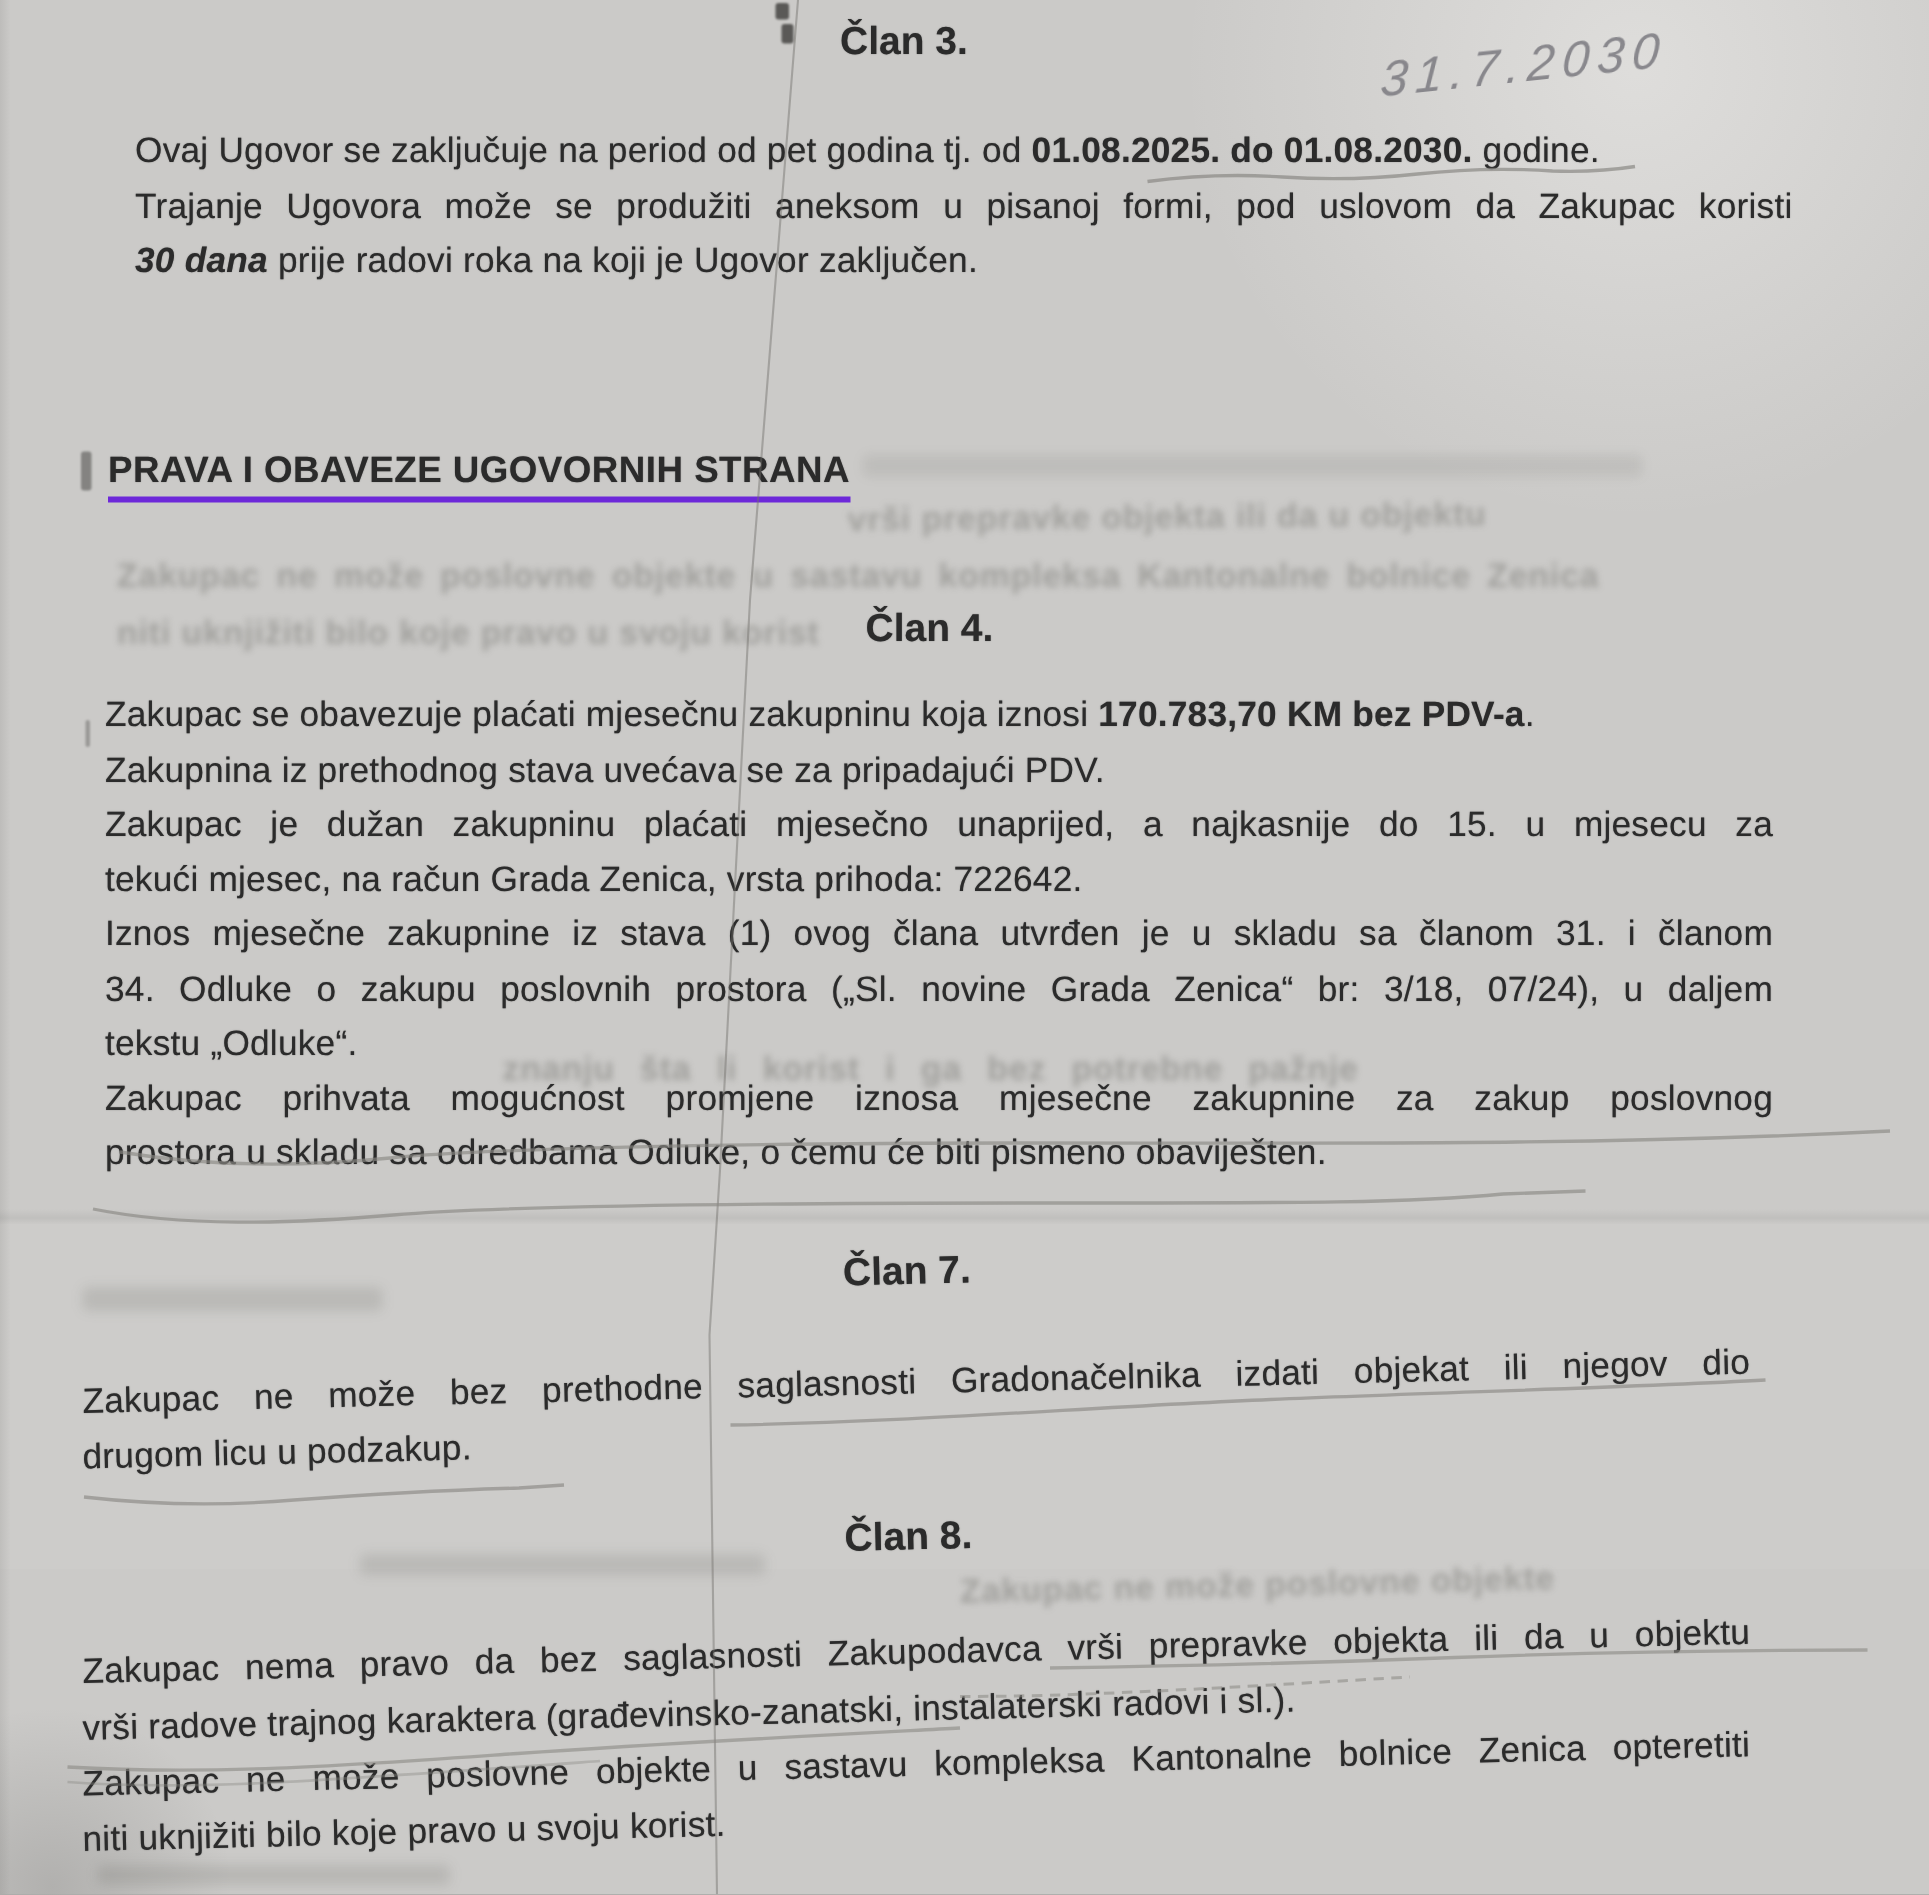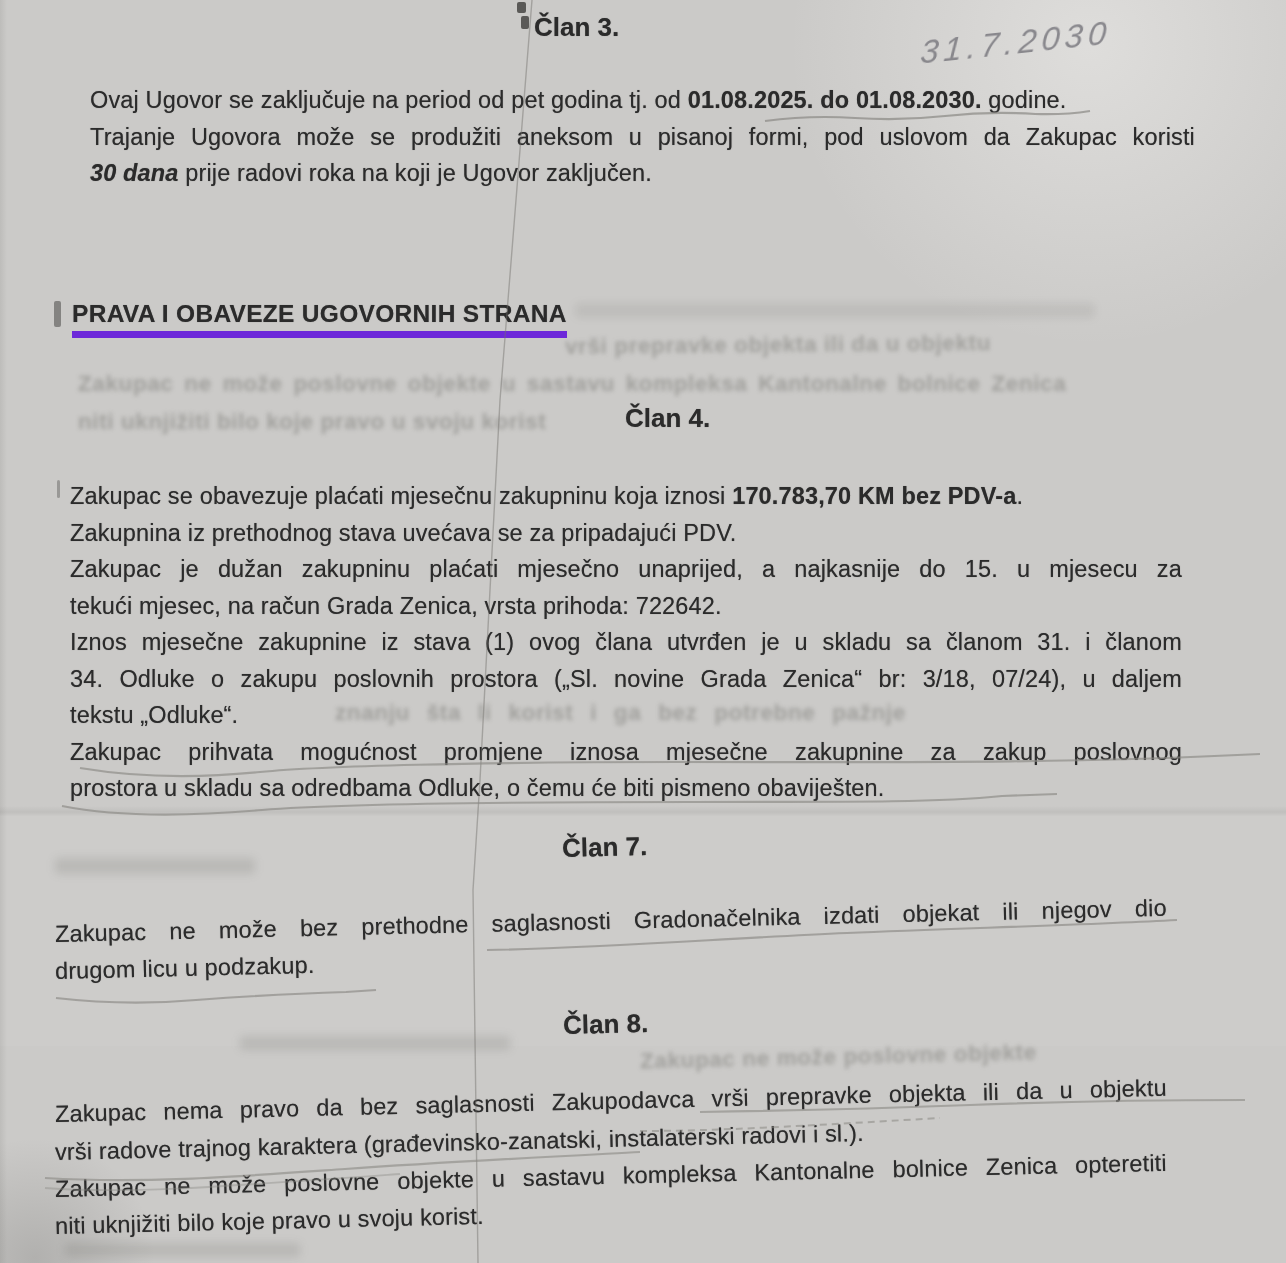--- a/index.html
+++ b/index.html
@@ -16,21 +16,21 @@
   .lowerlight{position:absolute;left:0;top:816px;width:1286px;height:230px;background:rgba(255,255,255,.05);}
   .blk{position:absolute;}
   .line{font-size:23.5px;line-height:36.5px;letter-spacing:.15px;white-space:nowrap;
         text-shadow:0 0 .8px rgba(32,32,32,.5);}
   .just{white-space:normal;text-align:justify;text-align-last:justify;}
   .b{font-weight:bold;}
   .bi{font-weight:bold;font-style:italic;}
   .h1{position:absolute;font-size:26px;font-weight:bold;white-space:nowrap;
       text-shadow:0 0 .8px rgba(32,32,32,.5);}
   .sechead{position:absolute;font-size:24.5px;font-weight:bold;letter-spacing:.3px;white-space:nowrap;
-      border-bottom:7px solid #6d28d9;padding-bottom:3px;text-shadow:0 0 .8px rgba(32,32,32,.5);}
+      border-bottom:4px solid #6d28d9;padding-bottom:3px;text-shadow:0 0 .8px rgba(32,32,32,.5);}
   .tilt{transform:rotate(-1.35deg);transform-origin:0 50%;}
   .absline{position:absolute;width:1112px;}
   .handwriting{position:absolute;left:920px;top:24px;font-size:33px;font-style:italic;
       color:#7b7a80;letter-spacing:5px;transform:rotate(-6deg) skewX(-10deg);
       opacity:.85;filter:blur(.4px);white-space:nowrap;}
   .ghost{position:absolute;font-size:22.5px;font-weight:bold;color:rgba(78,78,74,.34);
       filter:blur(2.3px);white-space:nowrap;letter-spacing:.6px;}
   .smudge{position:absolute;background:rgba(78,78,74,.15);filter:blur(4px);border-radius:4px;}
   .mark{position:absolute;background:#3f3e3c;filter:blur(.6px);border-radius:2px;}
   svg.overlay{position:absolute;inset:0;pointer-events:none;}
@@ -52,33 +52,33 @@
   <div class="smudge" style="left:575px;top:303px;width:520px;height:15px;opacity:.7;"></div>
   <div class="smudge" style="left:55px;top:858px;width:200px;height:16px;"></div>
   <div class="smudge" style="left:240px;top:1036px;width:270px;height:14px;"></div>
   <div class="smudge" style="left:65px;top:1243px;width:235px;height:14px;"></div>
 
   <div class="mark" style="left:517px;top:2px;width:9px;height:11px;opacity:.8;"></div>
   <div class="mark" style="left:521px;top:16px;width:8px;height:13px;opacity:.8;"></div>
   <div class="mark" style="left:54px;top:301px;width:7px;height:26px;opacity:.5;"></div>
   <div class="mark" style="left:57px;top:480px;width:3px;height:18px;opacity:.35;"></div>
 
-  <div class="h1" style="left:534px;top:12px;">Član 3.</div>
+  <div class="h1" style="left:560px;top:12px;">Član 3.</div>
   <div class="handwriting">31.7.2030</div>
 
   <div class="blk" style="left:77px;top:82px;width:1105px;margin-left:13px;">
     <div class="line"><span>Ovaj Ugovor se zaključuje na period od pet godina tj. od </span><span class="b">01.08.2025. do 01.08.2030.</span><span> godine.</span></div>
     <div class="line just">Trajanje Ugovora može se produžiti aneksom u pisanoj formi, pod uslovom da Zakupac koristi</div>
     <div class="line"><span class="bi">30 dana</span><span> prije radovi roka na koji je Ugovor zaključen.</span></div>
   </div>
 
   <div class="sechead" style="left:72px;top:300px;">PRAVA I OBAVEZE UGOVORNIH STRANA</div>
 
-  <div class="h1" style="left:577px;top:403px;margin-left:48px;">Član 4.</div>
-  <div class="blk" style="left:70px;top:478px;width:1112px;">
+  <div class="h1" style="left:577px;top:403px;">Član 4.</div>
+  <div class="blk" style="left:70px;top:458px;width:1112px;">
     <div class="line"><span>Zakupac se obavezuje plaćati mjesečnu zakupninu koja iznosi </span><span class="b">170.783,70 KM bez PDV-a</span><span>.</span></div>
     <div class="line">Zakupnina iz prethodnog stava uvećava se za pripadajući PDV.</div>
     <div class="line just">Zakupac je dužan zakupninu plaćati mjesečno unaprijed, a najkasnije do 15. u mjesecu za</div>
     <div class="line">tekući mjesec, na račun Grada Zenica, vrsta prihoda: 722642.</div>
     <div class="line just">Iznos mjesečne zakupnine iz stava (1) ovog člana utvrđen je u skladu sa članom 31. i članom</div>
     <div class="line just">34. Odluke o zakupu poslovnih prostora („Sl. novine Grada Zenica“ br: 3/18, 07/24), u daljem</div>
     <div class="line">tekstu „Odluke“.</div>
     <div class="line just">Zakupac prihvata mogućnost promjene iznosa mjesečne zakupnine za zakup poslovnog</div>
     <div class="line">prostora u skladu sa odredbama Odluke, o čemu će biti pismeno obaviješten.</div>
   </div>

